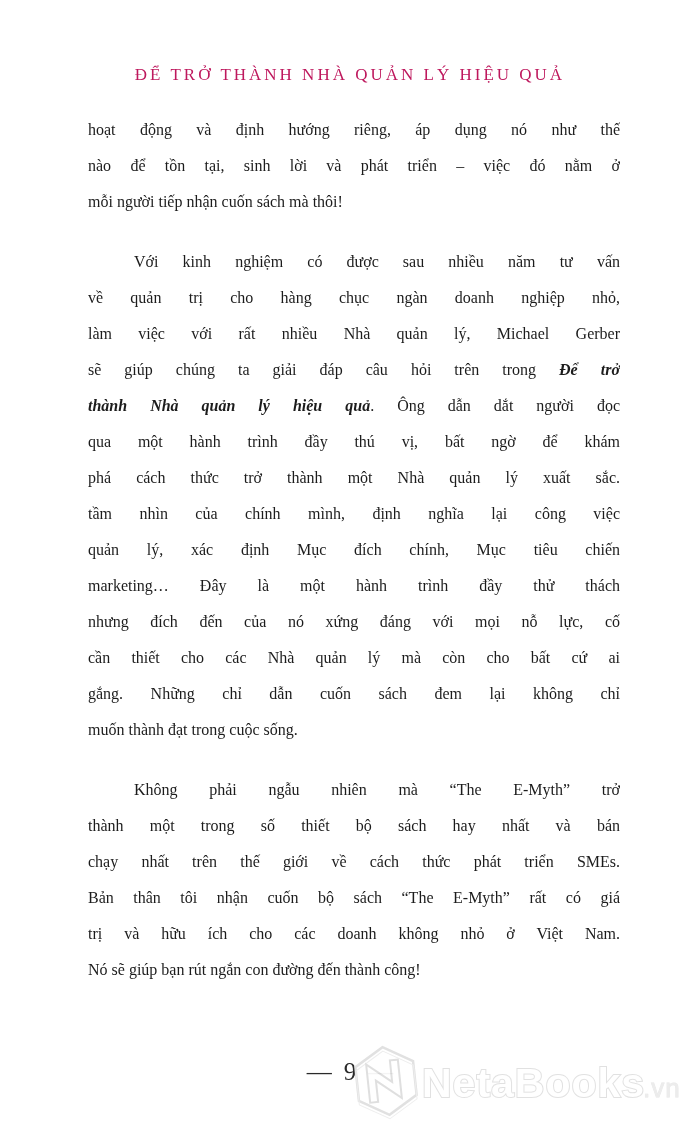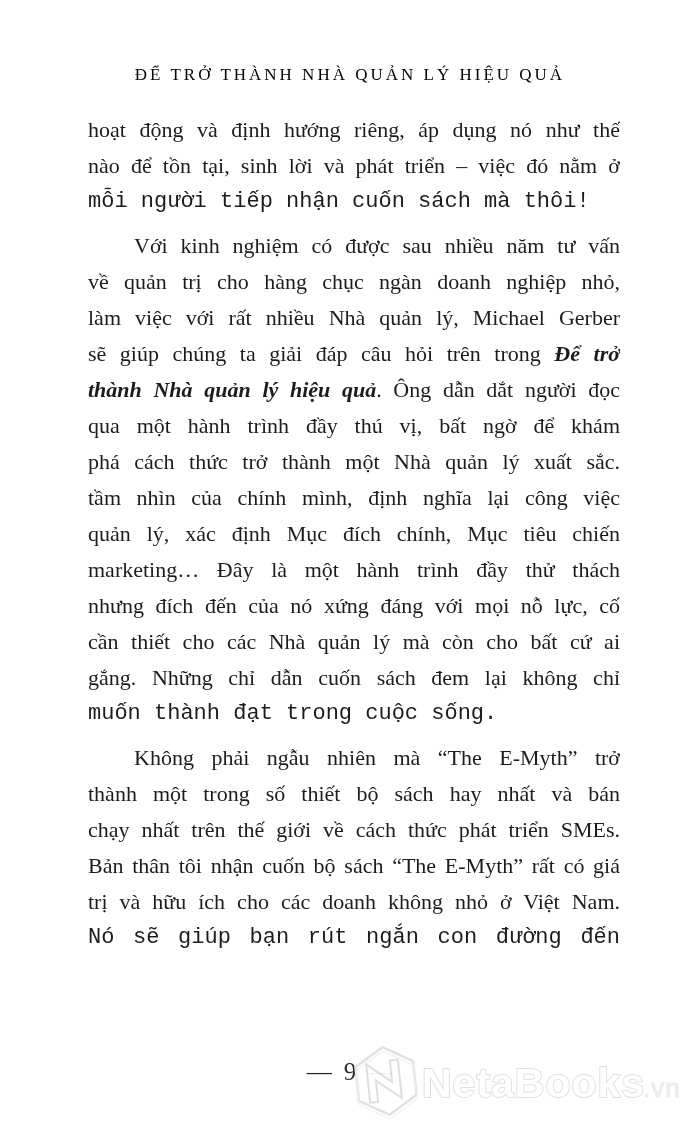--- a/index.html
+++ b/index.html
@@ -17,44 +17,43 @@
     color: #1c1c1c;
   }
   .running-header {
     position: absolute;
     top: 62px;
     left: 0;
     width: 700px;
     text-align: center;
     font-size: 17px;
     letter-spacing: 3px;
-    color: #000000;
+    color: #be185d;
     line-height: 26px;
     white-space: nowrap;
   }
   .body-text {
     position: absolute;
     top: 112px;
     left: 88px;
     width: 532px;
-    font-size: 22px;
+    font-size: 16px;
   }
   .para { margin: 0; }
-  .para + .para { margin-top: 8px; }
+  .para + .para { margin-top: 24px; }
   .line {
     height: 36px;
     line-height: 36px;
     text-align: justify;
     text-align-last: justify;
     overflow: hidden;
     white-space: normal;
   }
   .line.last {
     text-align-last: left;
-    font-family: Liberation Mono, monospace;
   }
   .para.indent .line:first-child {
     text-indent: 46px;
   }
   .it { font-style: italic; font-weight: bold; }
   .footer {
     position: absolute;
     top: 1056px;
     left: 0;
     width: 700px;

